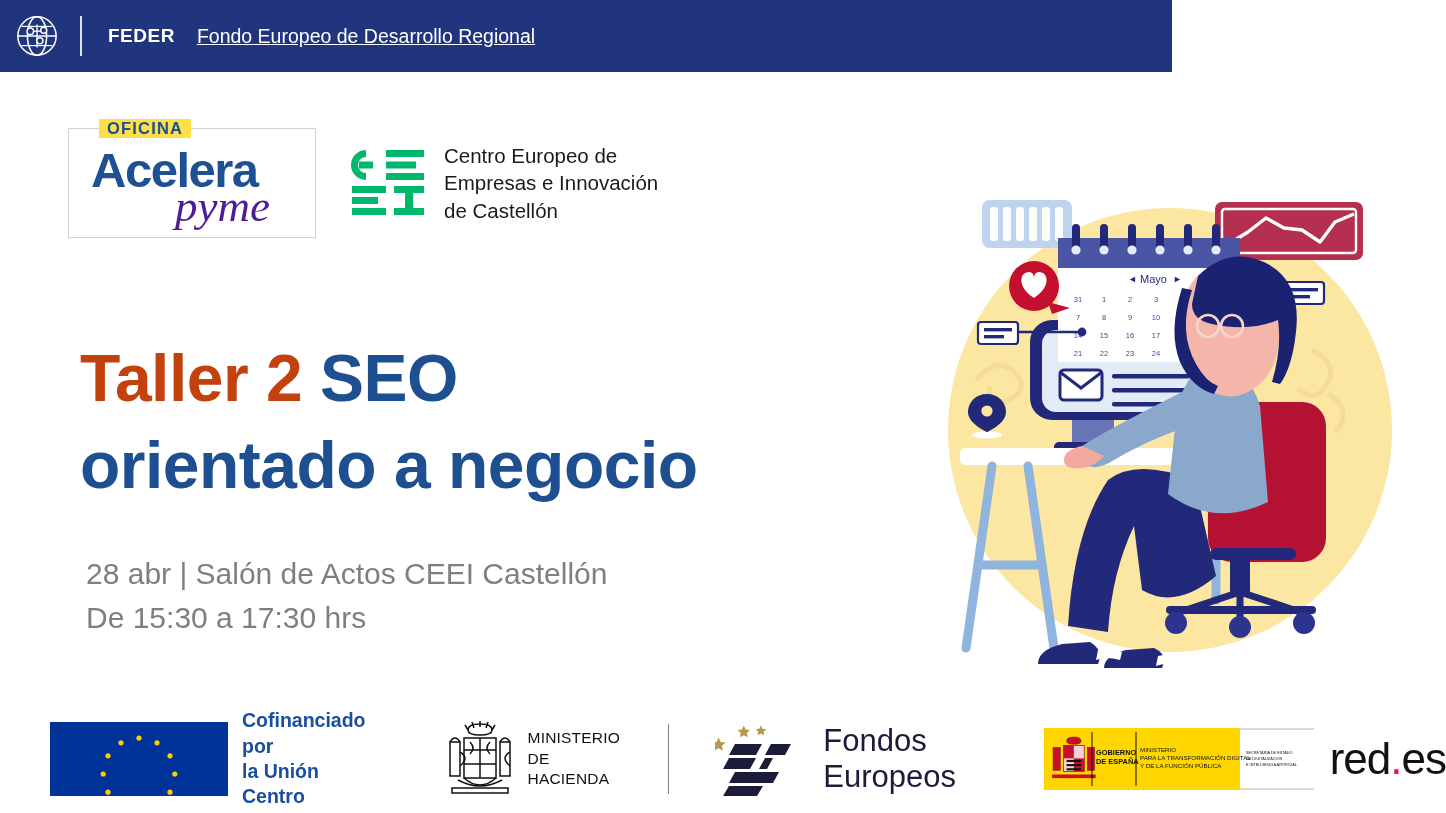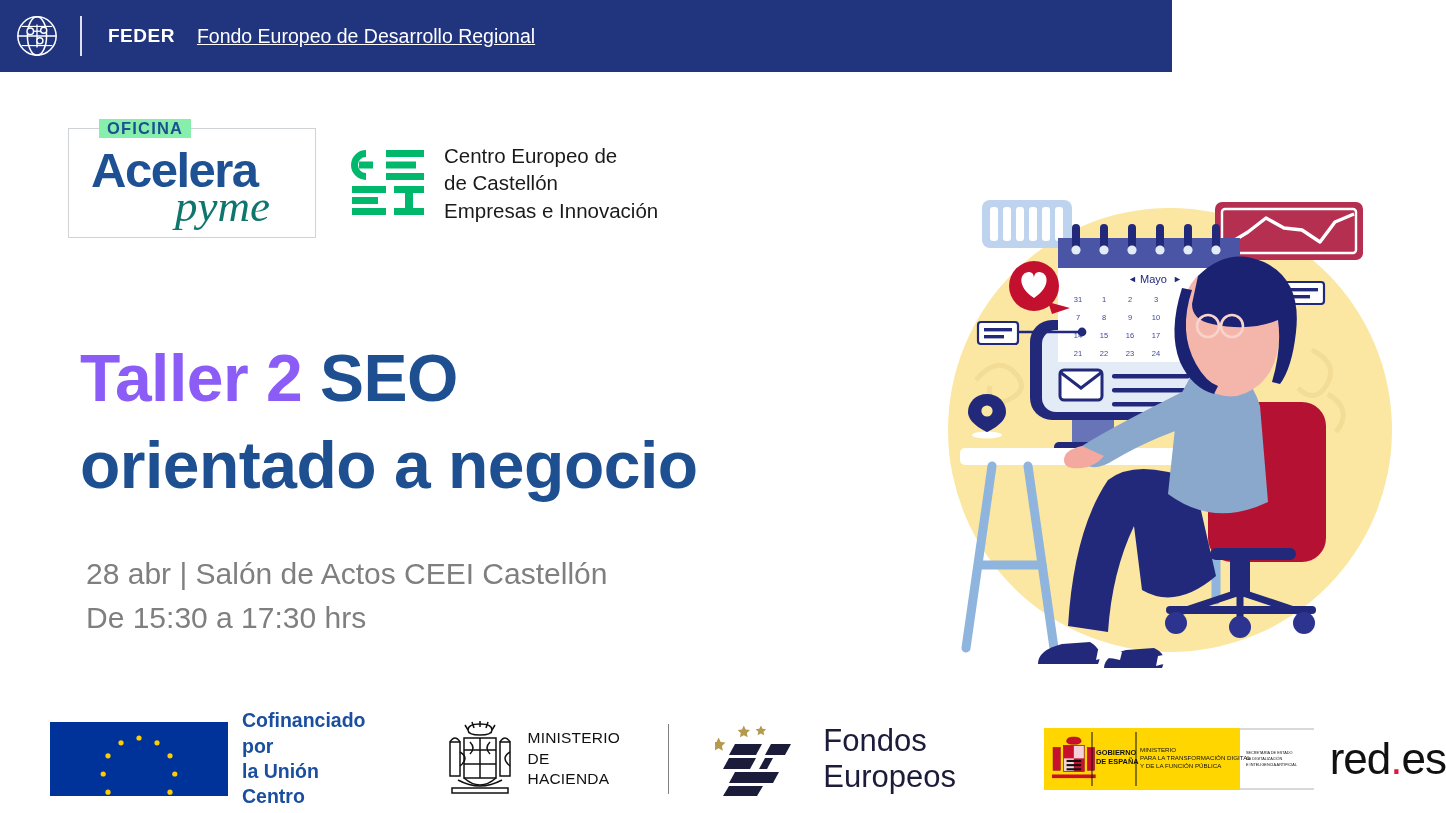--- a/index.html
+++ b/index.html
@@ -11,33 +11,33 @@
     background:#21357f;display:flex;align-items:center;}
   #globe-icon{margin-left:14px;width:46px;height:46px;flex:0 0 auto;}
   #banner-divider{width:2px;height:40px;background:#ffffff;opacity:.85;margin-left:20px;}
   #feder-abbr{color:#fff;font-weight:bold;font-size:19px;letter-spacing:.5px;margin-left:26px;}
   #feder-full{color:#fff;font-size:19.5px;margin-left:22px;font-weight:400;text-decoration:underline;}
 
   
   #logo-row{position:absolute;left:68px;top:128px;display:flex;align-items:center;}
   #acelera-box{position:relative;width:248px;height:110px;border:1.5px solid #cfd3d6;
      box-sizing:border-box;}
-  #oficina-label{position:absolute;top:-10px;left:30px;background:#86efac;padding:0 8px;
+  #oficina-label{position:absolute;top:-10px;left:30px;background:#fde047;padding:0 8px;
      color:#1d4f91;font-weight:bold;font-size:16.5px;letter-spacing:1.2px;}
   #acelera-word{position:absolute;left:22px;top:17px;color:#1d5193;font-weight:bold;
      font-size:49px;letter-spacing:-1.5px;line-height:1;}
   #pyme-word{position:absolute;left:106px;top:55px;font-family:"Liberation Serif","DejaVu Serif",serif;
-     font-style:italic;font-size:45px;color:#0f766e;line-height:1;}
+     font-style:italic;font-size:45px;color:#4c1d95;line-height:1;}
   #ceei-logo{margin-left:34px;width:78px;height:70px;}
   #ceei-text{margin-left:16px;color:#1a1a1a;font-size:20.5px;line-height:1.32;}
 
   
   #headline{position:absolute;left:80px;top:335px;font-size:66px;font-weight:bold;
      line-height:1.32;letter-spacing:-0.5px;}
-  .hl-red{color:#8b5cf6;}
+  .hl-red{color:#c2410c;}
   .hl-blue{color:#1d4f91;}
 
   
   #meta{position:absolute;left:86px;top:552px;color:#7f7f7f;font-size:30px;line-height:1.45;}
 
   
   #illustration{position:absolute;left:930px;top:180px;width:490px;height:500px;}
 
   
   #footer{position:absolute;left:0;top:705px;width:1446px;height:108px;display:flex;align-items:center;}
@@ -96,22 +96,22 @@
       <rect x="2" y="49" width="26" height="7"></rect>
       <rect x="2" y="60" width="34" height="7"></rect>
       <rect x="44" y="38" width="30" height="7"></rect>
       <rect x="55" y="38" width="8" height="29"></rect>
       <rect x="44" y="60" width="30" height="7"></rect>
     </g>
   </svg>
 
   <div id="ceei-text">
     <div>Centro Europeo de</div>
+    <div>Empresas e Innovación</div>
     <div>de Castellón</div>
-    <div>Empresas e Innovación</div>
   </div>
 </div>
 
 <div id="headline">
   <div>
     <span class="hl-red">Taller 2</span>
     <span class="hl-blue">SEO</span>
   </div>
   <div class="hl-blue">orientado a negocio</div>
 </div>

